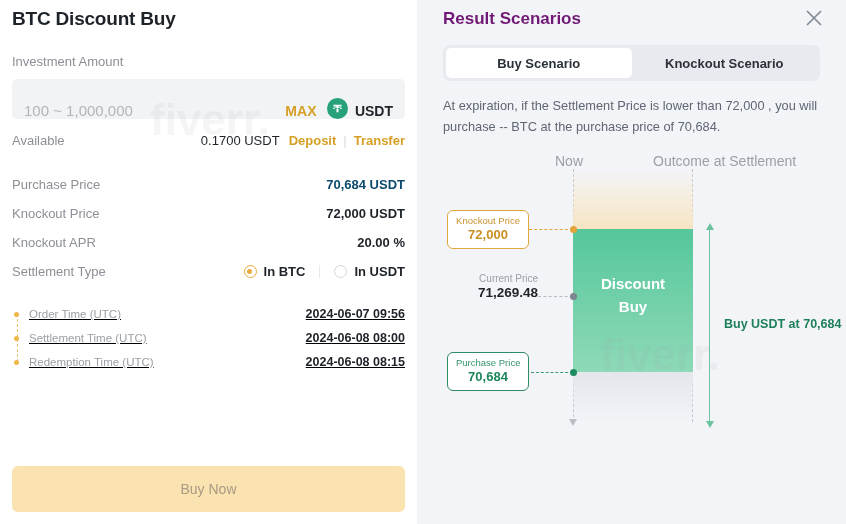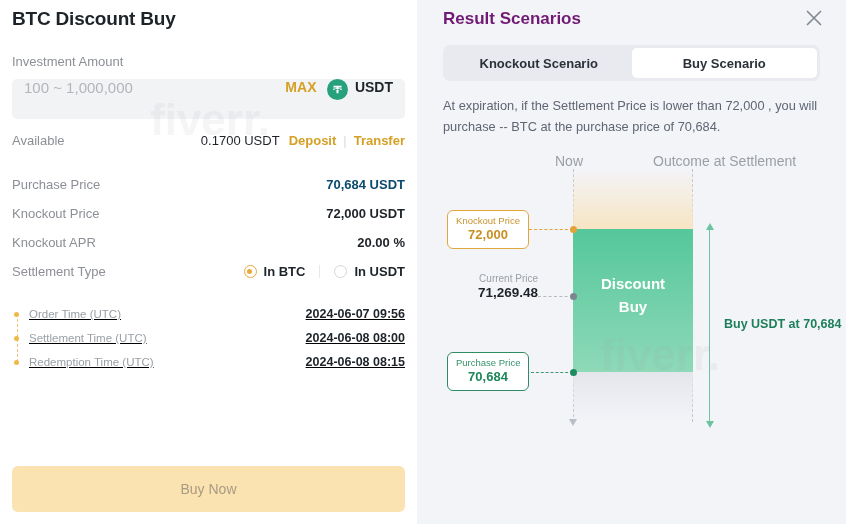--- a/index.html
+++ b/index.html
@@ -40,21 +40,21 @@
     font-size: 13px;
     color: #8c8f95;
     margin-top: 24px;
   }
   .amount-input-wrap {
     margin-top: 10px;
     height: 40px;
     background: #f2f3f5;
     border-radius: 5px;
     display: flex;
-    align-items: flex-start;
+    align-items: flex-end;
     padding: 0 12px;
     box-sizing: border-box;
   }
   .amount-input {
     flex: 1;
     border: none;
     outline: none;
     background: transparent;
     font-size: 15px;
     color: #1e2329;
@@ -547,22 +547,22 @@
 
     <div class="result-title">Result Scenarios</div>
 
     <span class="close-icon">
       <svg width="24" height="24" viewBox="0 0 24 24">
         <path d="M5.5 5.5 L18.5 18.5 M18.5 5.5 L5.5 18.5" stroke="#848a94" stroke-width="1.7" fill="none" stroke-linecap="round"></path>
       </svg>
     </span>
 
     <div class="tabs">
+      <div class="tab active">Buy Scenario</div>
       <div class="tab">Knockout Scenario</div>
-      <div class="tab active">Buy Scenario</div>
     </div>
 
     <div class="scenario-text">At expiration, if the Settlement Price is lower than 72,000 , you will purchase -- BTC at the purchase price of 70,684.</div>
 
     <div class="diagram">
 
       <div class="axis-label now">Now</div>
       <div class="axis-label outcome">Outcome at Settlement</div>
 
       <div class="vline left"></div>

